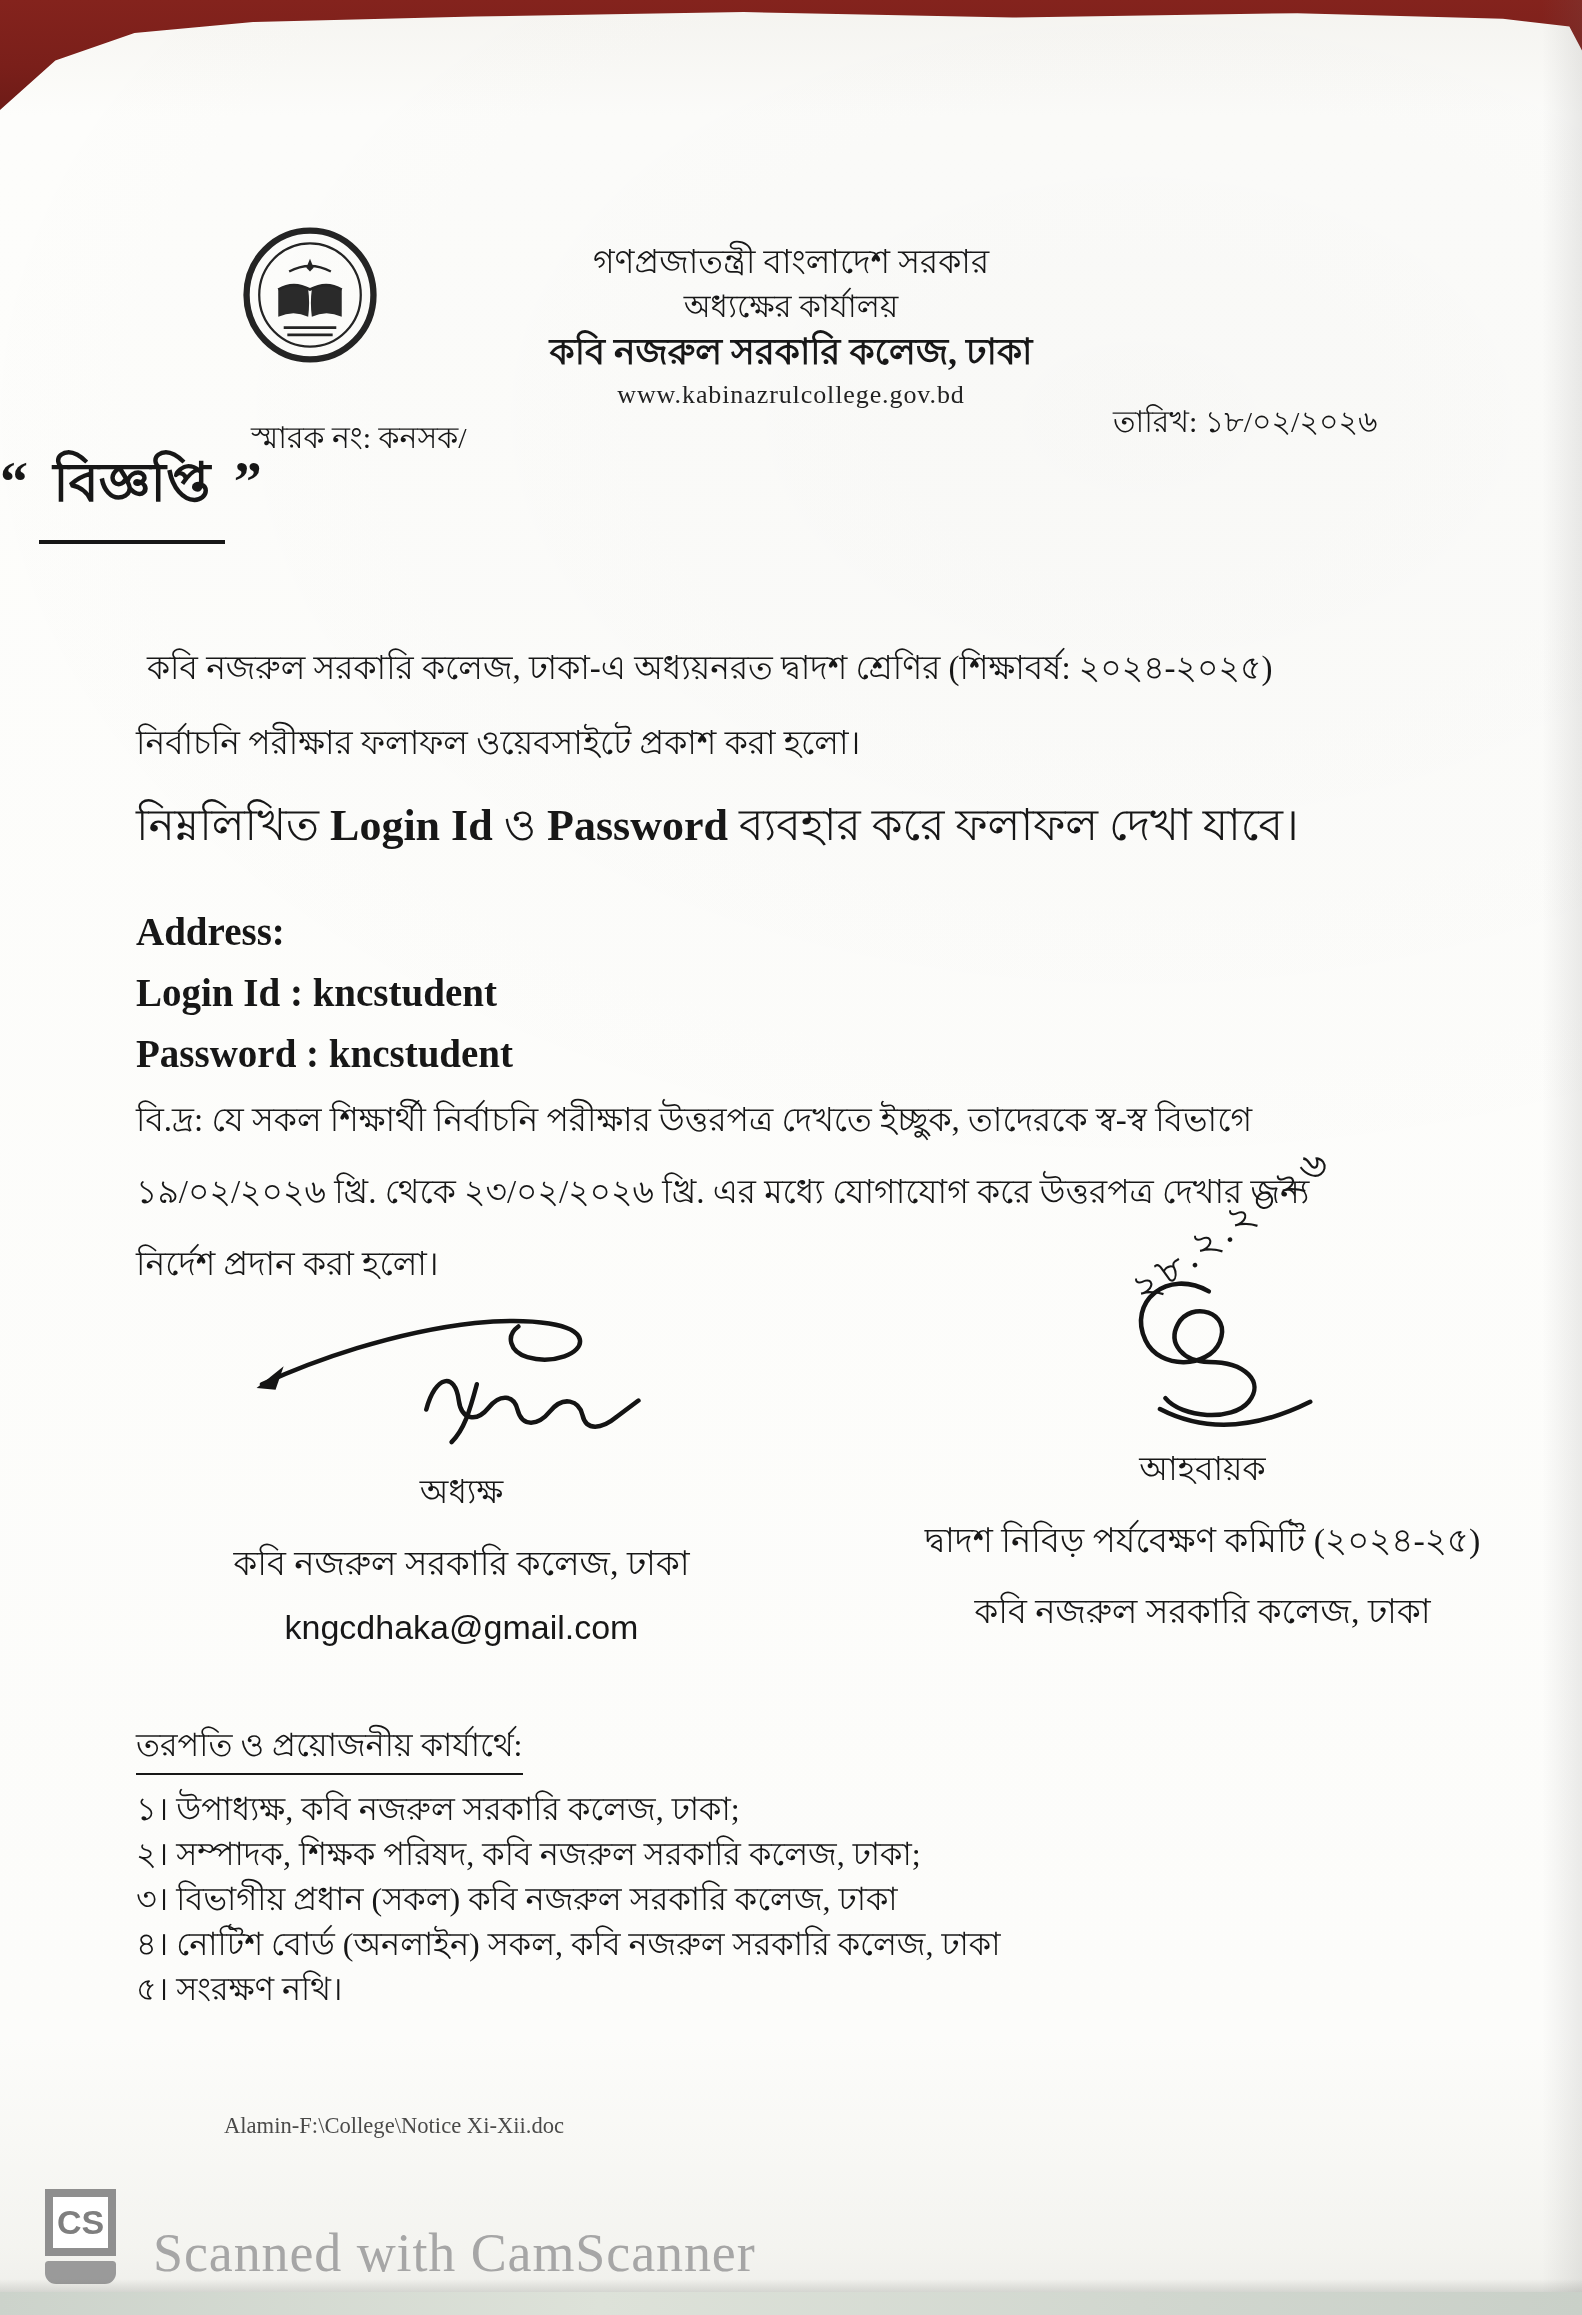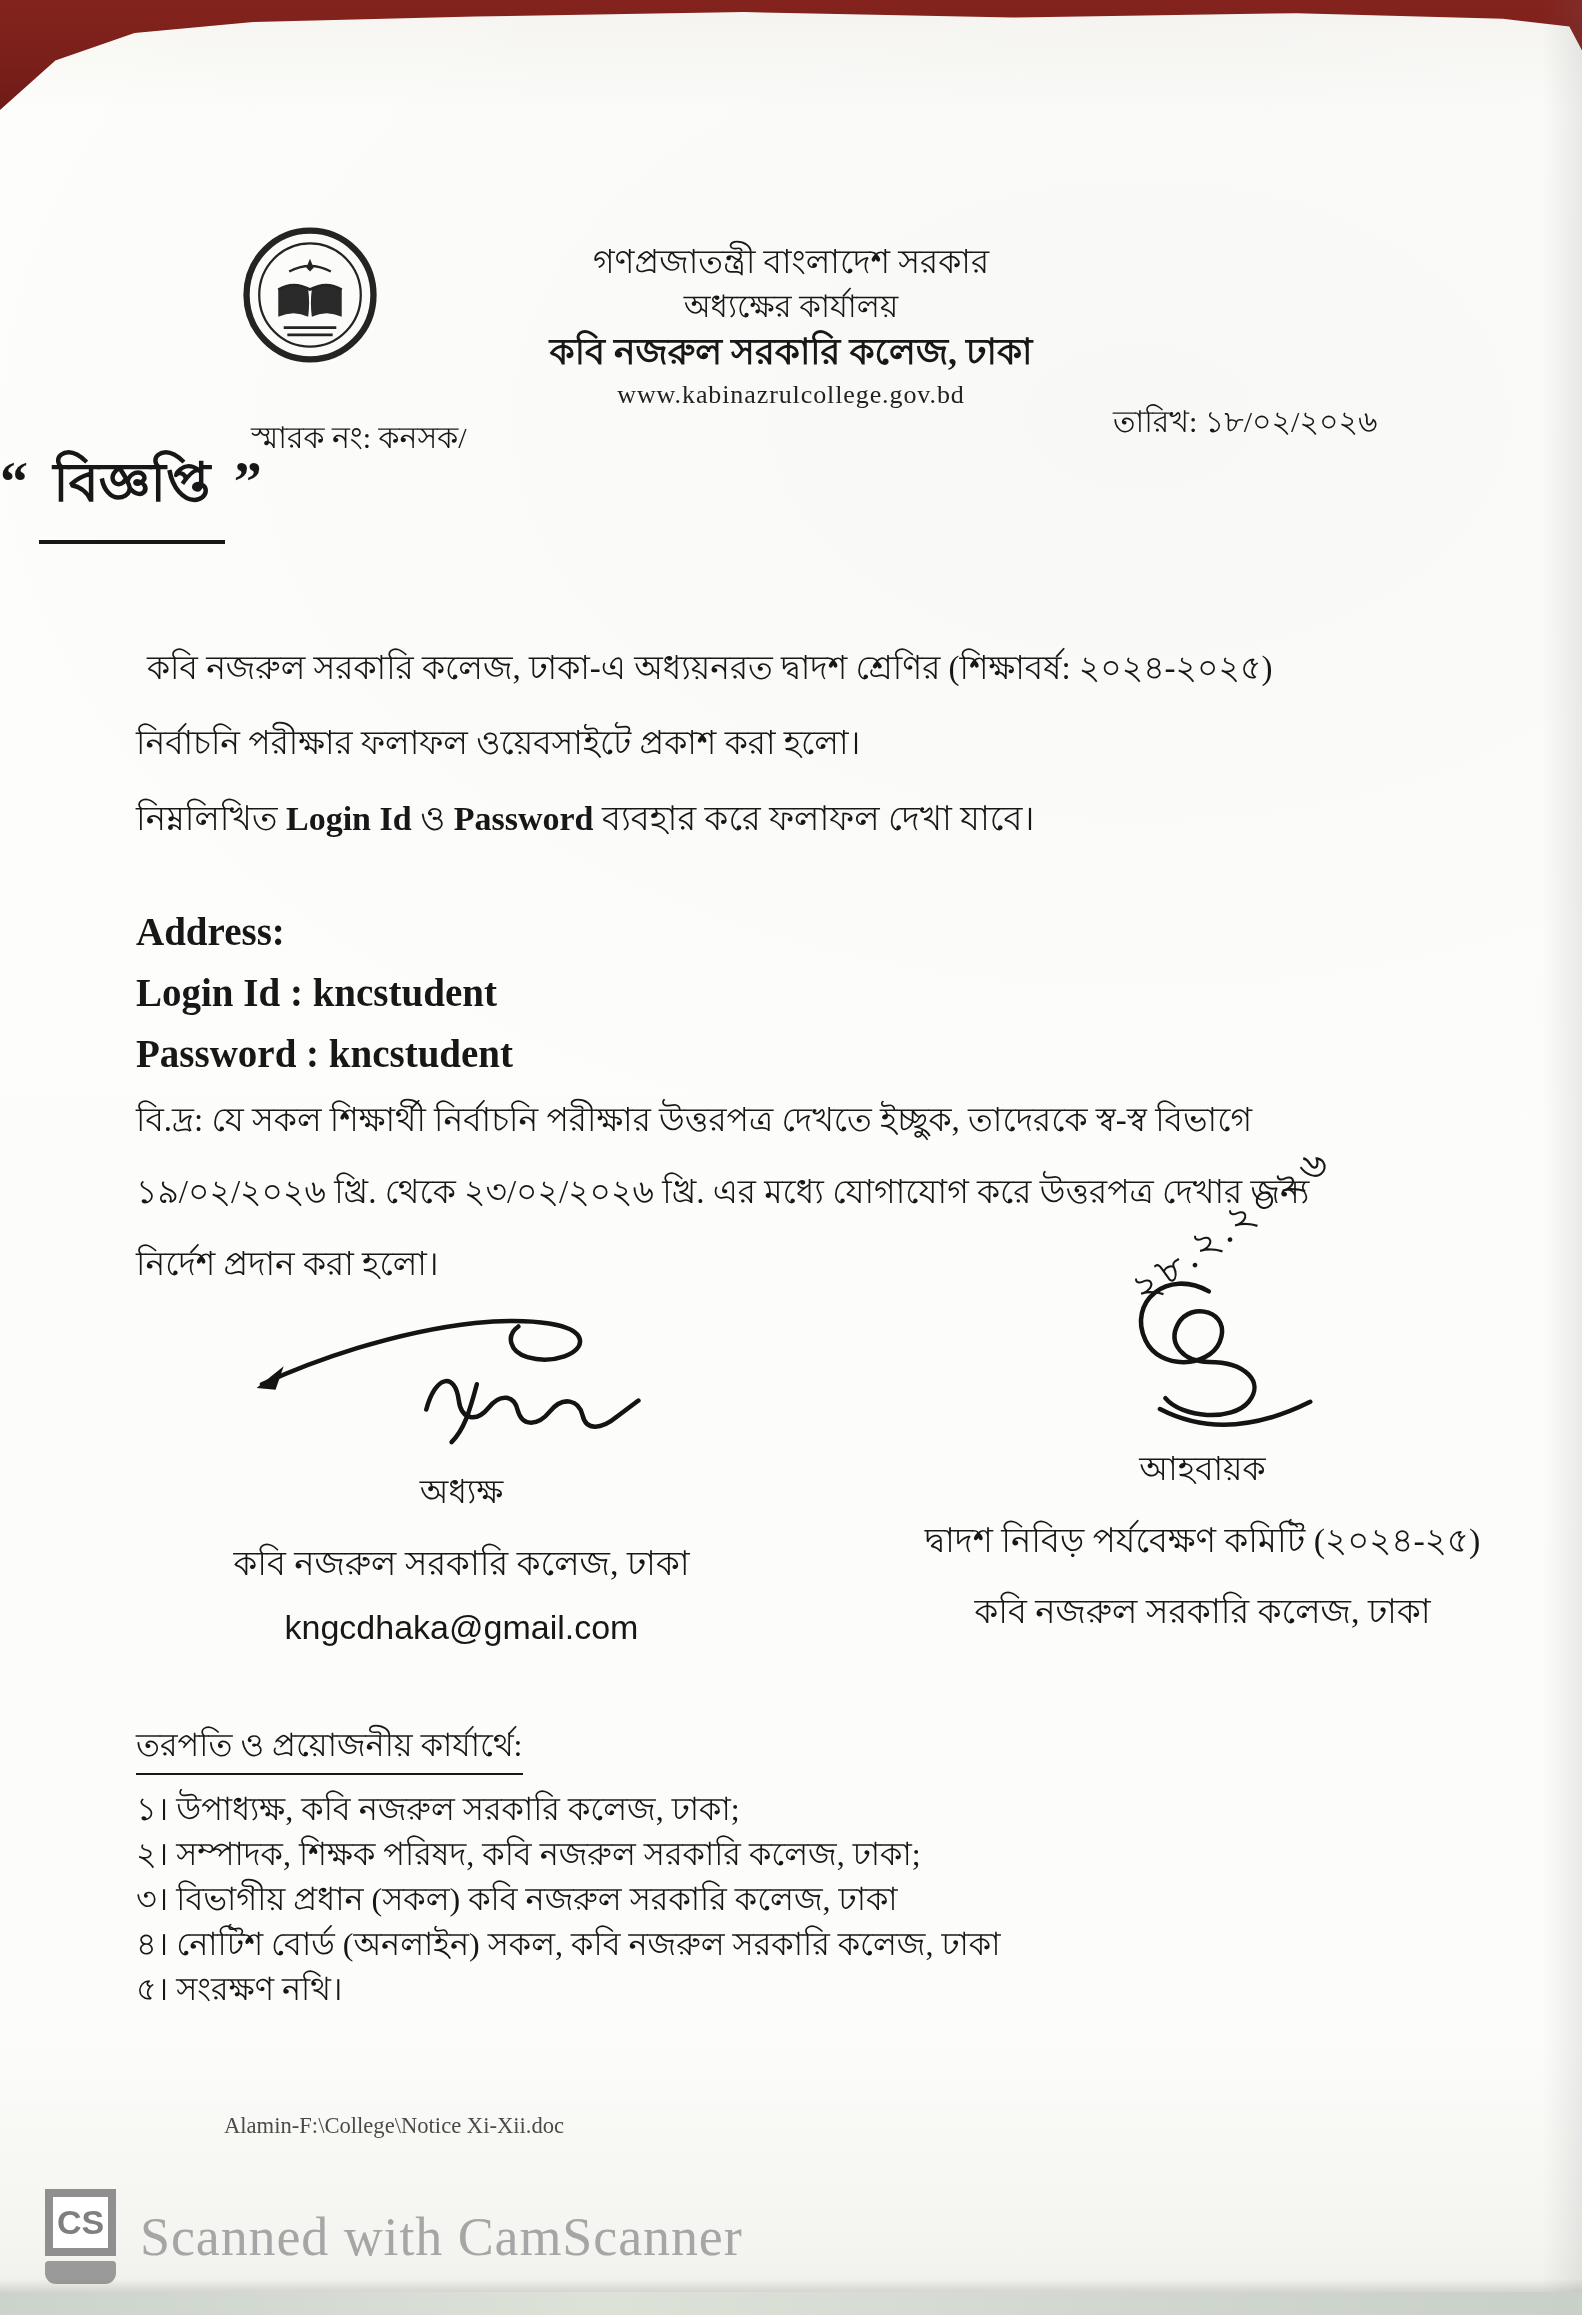--- a/index.html
+++ b/index.html
@@ -40,21 +40,21 @@
 
   .notice-title{position:absolute;left:0;top:441px;width:1582px;text-align:left;
     font-size:54px;font-weight:bold;}
   .notice-title .q{font-size:56px;letter-spacing:1.8px;}
   .notice-title .w{display:inline-block;border-bottom:4.5px solid #171717;padding:0 14.5px 9px 14.5px;margin:0 9px;}
 
   
   .bodyline{position:absolute;font-size:33px;white-space:nowrap;}
   .l-p1a{left:147px;top:642px;}
   .l-p1b{left:136px;top:717px;}
-  .l-p2{left:136px;top:792px;font-size:34px;}
+  .l-p2{left:136px;top:792px;font-size:44px;}
   .l-p2 b{font-family:"Liberation Serif",serif;}
   .address-block{position:absolute;left:136px;top:901px;font-weight:bold;font-size:39px;line-height:61px;}
   .note-block{position:absolute;left:136px;top:1084px;font-size:33px;line-height:72px;white-space:nowrap;}
 
   
   .sig-left{position:absolute;left:136px;top:1294px;width:651px;text-align:center;}
   .sig-right{position:absolute;left:868px;top:1266px;width:669px;text-align:center;}
   .sig-svg{display:block;margin:0 auto;}
   .sig-role{font-size:33px;margin-top:5.4px;}
   .sig-line{font-size:34px;margin-top:14.5px;}
@@ -64,21 +64,21 @@
   .sig-right-inner{position:relative;}
 
   
   .dist{position:absolute;left:136px;top:1723px;font-size:32px;line-height:45px;}
   .dist-heading{display:inline-block;border-bottom:2.7px solid #171717;padding-bottom:4.5px;margin-bottom:12.7px;font-size:32px;}
   .dist-item{white-space:nowrap;}
 
   .file-path{position:absolute;left:224px;top:2113px;font-size:22.6px;color:#2c2c2c;opacity:.85;}
 
   
-  .cswm{position:absolute;left:45px;top:2189px;display:flex;align-items:center;gap:24px;}
+  .cswm{position:absolute;left:45px;top:2189px;display:flex;align-items:flex-end;gap:37px;}
   .cs-badge{width:71px;}
   .cs-square{box-sizing:border-box;width:71px;height:67px;border:8.1px solid #8f8f8f;background:#fff;
     color:#7f7f7f;font-family:"Liberation Sans","DejaVu Sans",sans-serif;font-weight:bold;font-size:34px;
     display:flex;align-items:center;justify-content:center;}
   .cs-base{width:71px;height:23.5px;background:#9a9a9a;border-radius:3.6px 3.6px 11px 11px;margin-top:4.5px;}
   .cs-text{font-family:Liberation Serif, serif;font-size:54px;color:#a6a6a6;letter-spacing:0.9px;}
 </style>
 </head>
 <body>
 

